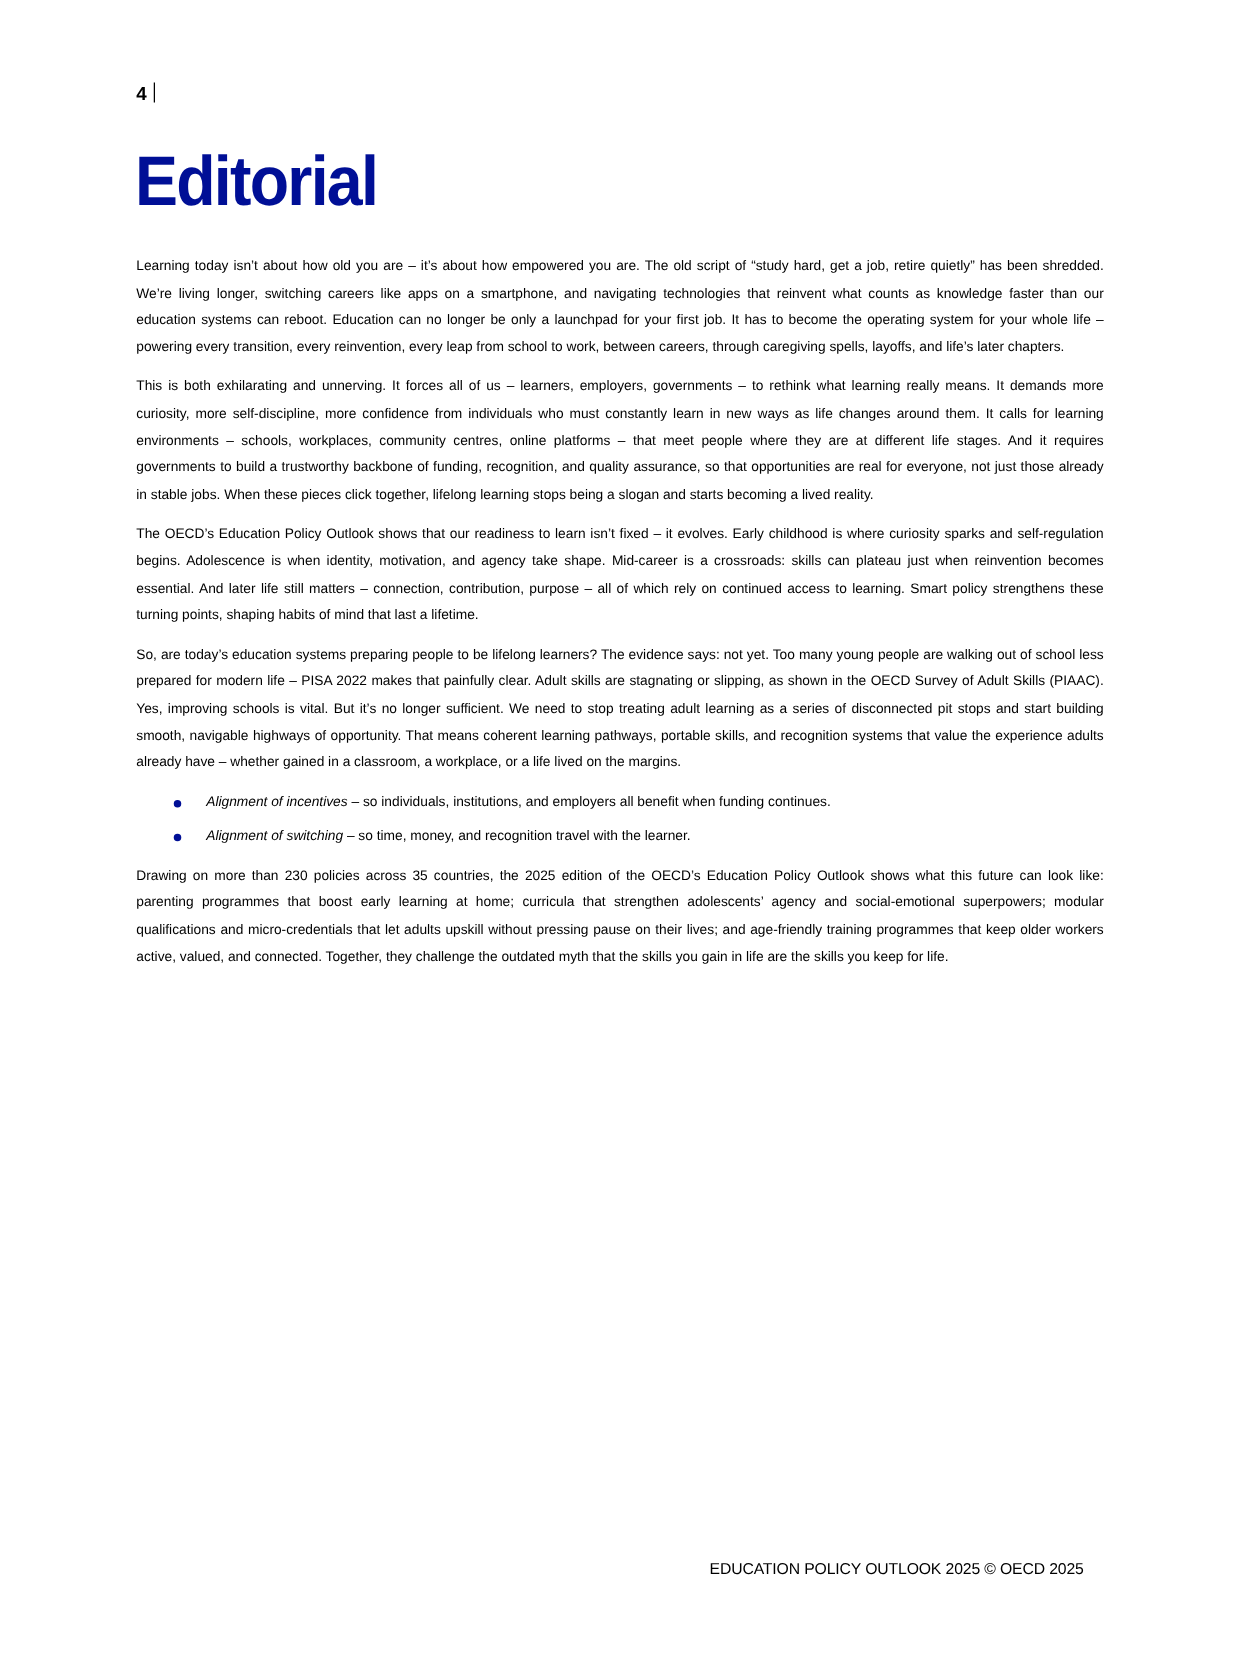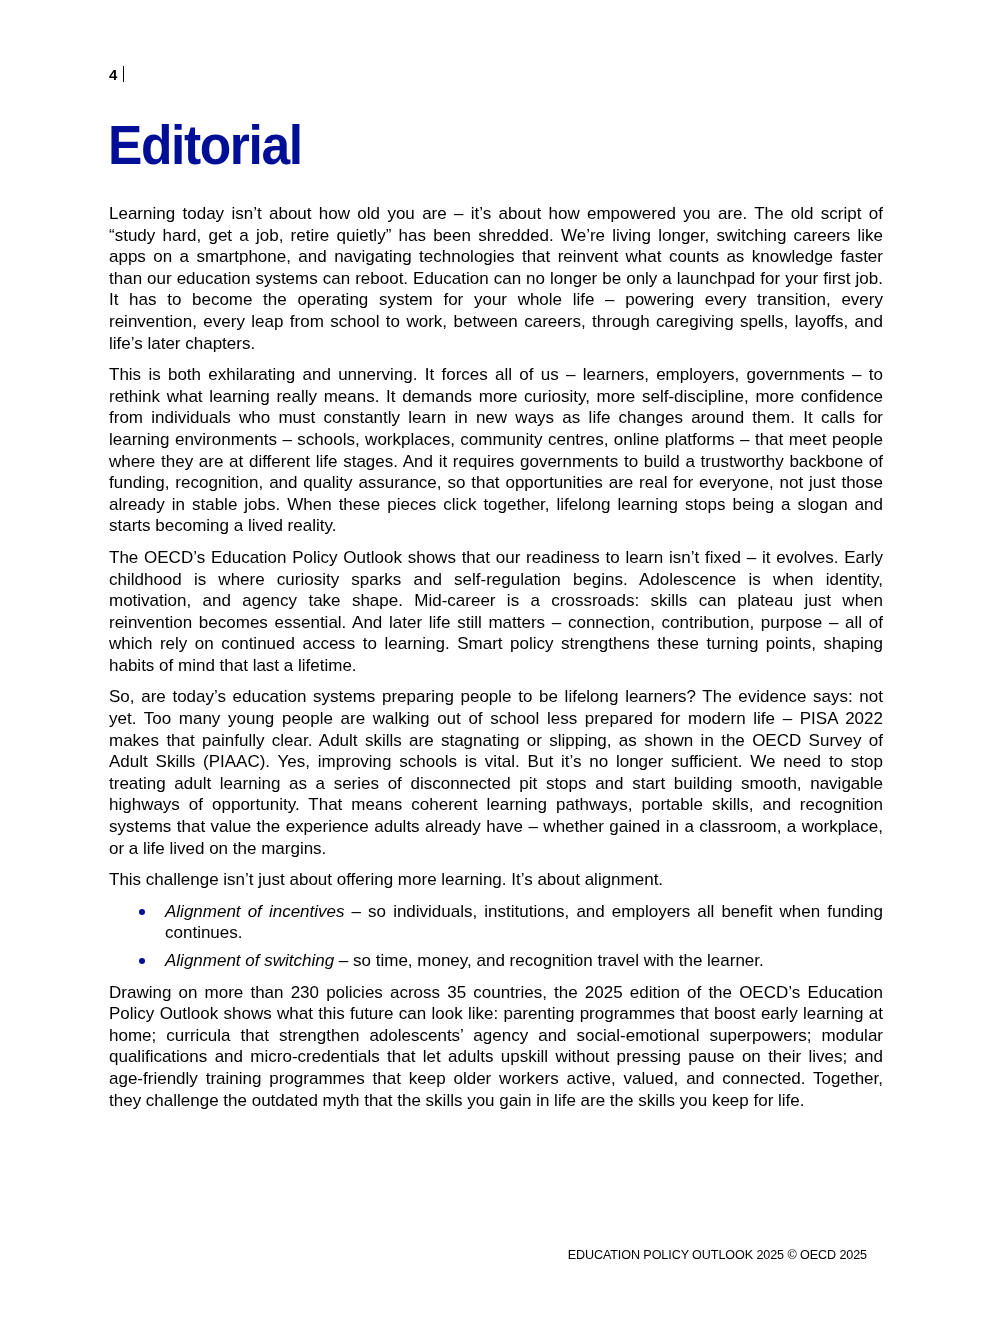--- a/index.html
+++ b/index.html
@@ -44,21 +44,21 @@
       letter-spacing: -1.5px;
       color: #000f96;
       transform: scaleX(0.92);
       transform-origin: left center;
     }
     .content {
       position: absolute;
       left: 109px;
       top: 203px;
       width: 774px;
-      font-size: 17px;
+      font-size: 11px;
       line-height: 21.6px;
     }
     .content p {
       margin: 0 0 10px 0;
       text-align: justify;
     }
     .bullets {
       list-style: none;
       margin: 0 0 10px 0;
       padding: 0;
@@ -98,21 +98,20 @@
   <span class="page-number">4</span><span class="page-sep"></span>
 </div>
 
 <h1 class="title">Editorial</h1>
 
 <div class="content">
   <p>Learning today isn’t about how old you are – it’s about how empowered you are. The old script of “study hard, get a job, retire quietly” has been shredded. We’re living longer, switching careers like apps on a smartphone, and navigating technologies that reinvent what counts as knowledge faster than our education systems can reboot. Education can no longer be only a launchpad for your first job. It has to become the operating system for your whole life – powering every transition, every reinvention, every leap from school to work, between careers, through caregiving spells, layoffs, and life’s later chapters.</p>
   <p>This is both exhilarating and unnerving. It forces all of us – learners, employers, governments – to rethink what learning really means. It demands more curiosity, more self-discipline, more confidence from individuals who must constantly learn in new ways as life changes around them. It calls for learning environments – schools, workplaces, community centres, online platforms – that meet people where they are at different life stages. And it requires governments to build a trustworthy backbone of funding, recognition, and quality assurance, so that opportunities are real for everyone, not just those already in stable jobs. When these pieces click together, lifelong learning stops being a slogan and starts becoming a lived reality.</p>
   <p>The OECD’s Education Policy Outlook shows that our readiness to learn isn’t fixed – it evolves. Early childhood is where curiosity sparks and self-regulation begins. Adolescence is when identity, motivation, and agency take shape. Mid-career is a crossroads: skills can plateau just when reinvention becomes essential. And later life still matters – connection, contribution, purpose – all of which rely on continued access to learning. Smart policy strengthens these turning points, shaping habits of mind that last a lifetime.</p>
   <p>So, are today’s education systems preparing people to be lifelong learners? The evidence says: not yet. Too many young people are walking out of school less prepared for modern life – PISA 2022 makes that painfully clear. Adult skills are stagnating or slipping, as shown in the OECD Survey of Adult Skills (PIAAC). Yes, improving schools is vital. But it’s no longer sufficient. We need to stop treating adult learning as a series of disconnected pit stops and start building smooth, navigable highways of opportunity. That means coherent learning pathways, portable skills, and recognition systems that value the experience adults already have – whether gained in a classroom, a workplace, or a life lived on the margins.</p>
-  <p>This challenge isn’t just about offering more learning. It’s about alignment.</p>
 
   <ul class="bullets">
     <li>
       <span class="bullet-dot"></span>
       <span class="bullet-head">Alignment of incentives</span><span> – so individuals, institutions, and employers all benefit when funding continues.</span>
     </li>
     <li>
       <span class="bullet-dot"></span>
       <span class="bullet-head">Alignment of switching</span><span> – so time, money, and recognition travel with the learner.</span>
     </li>

